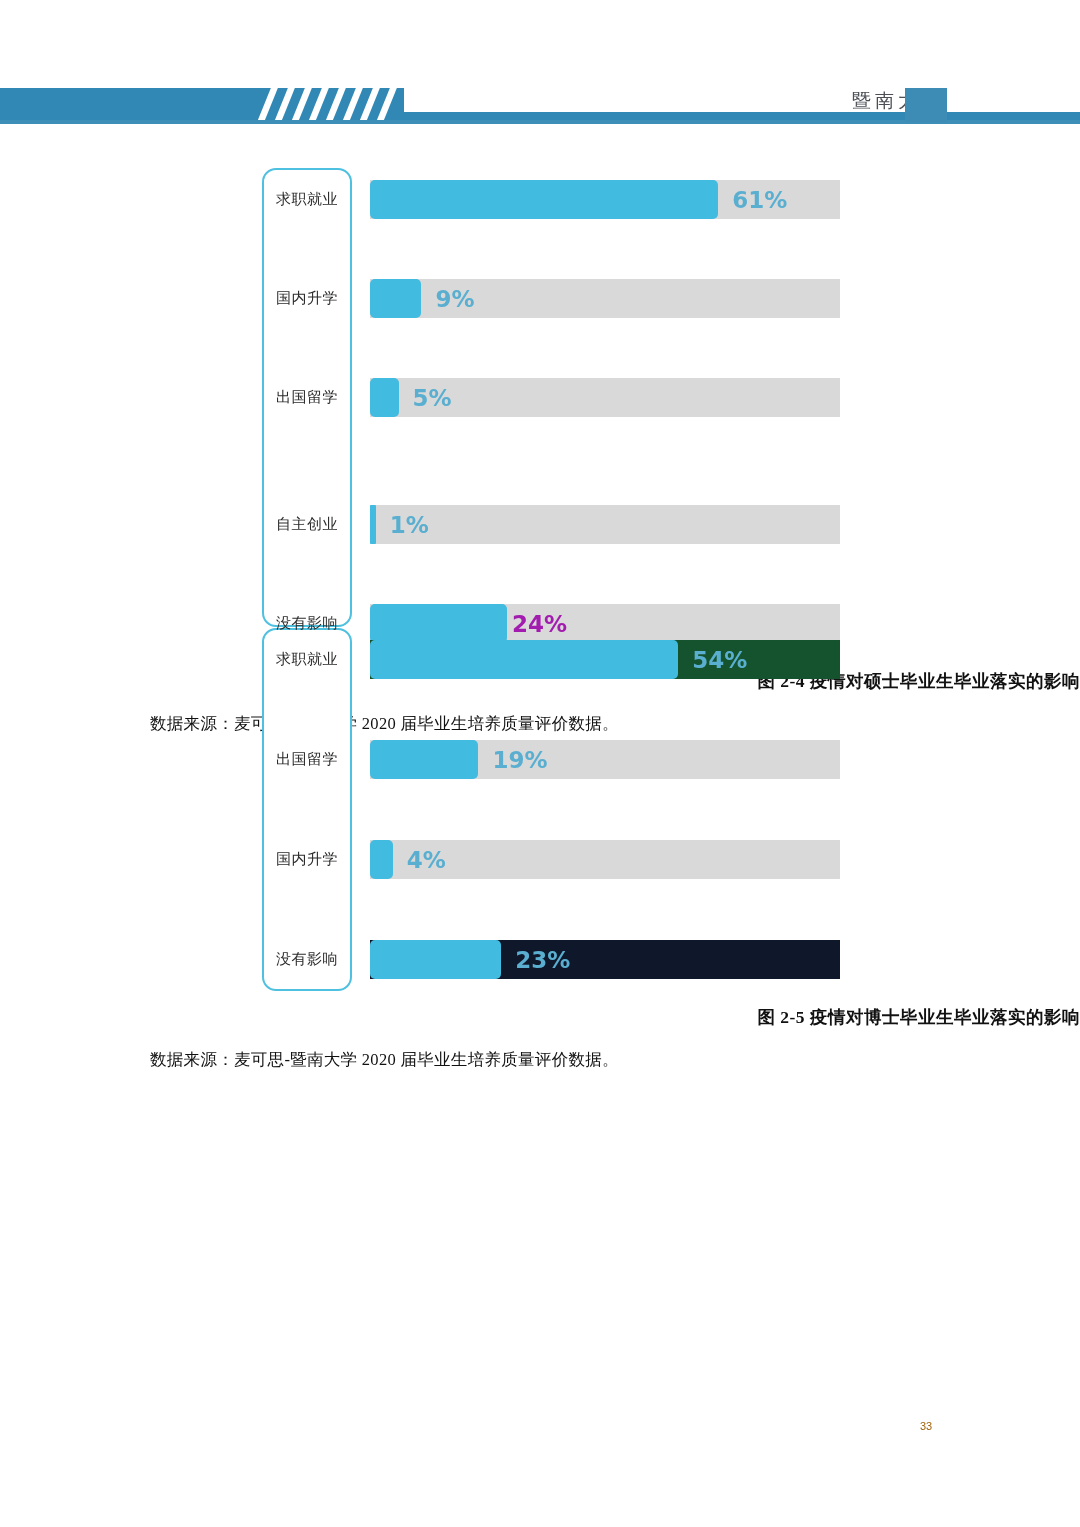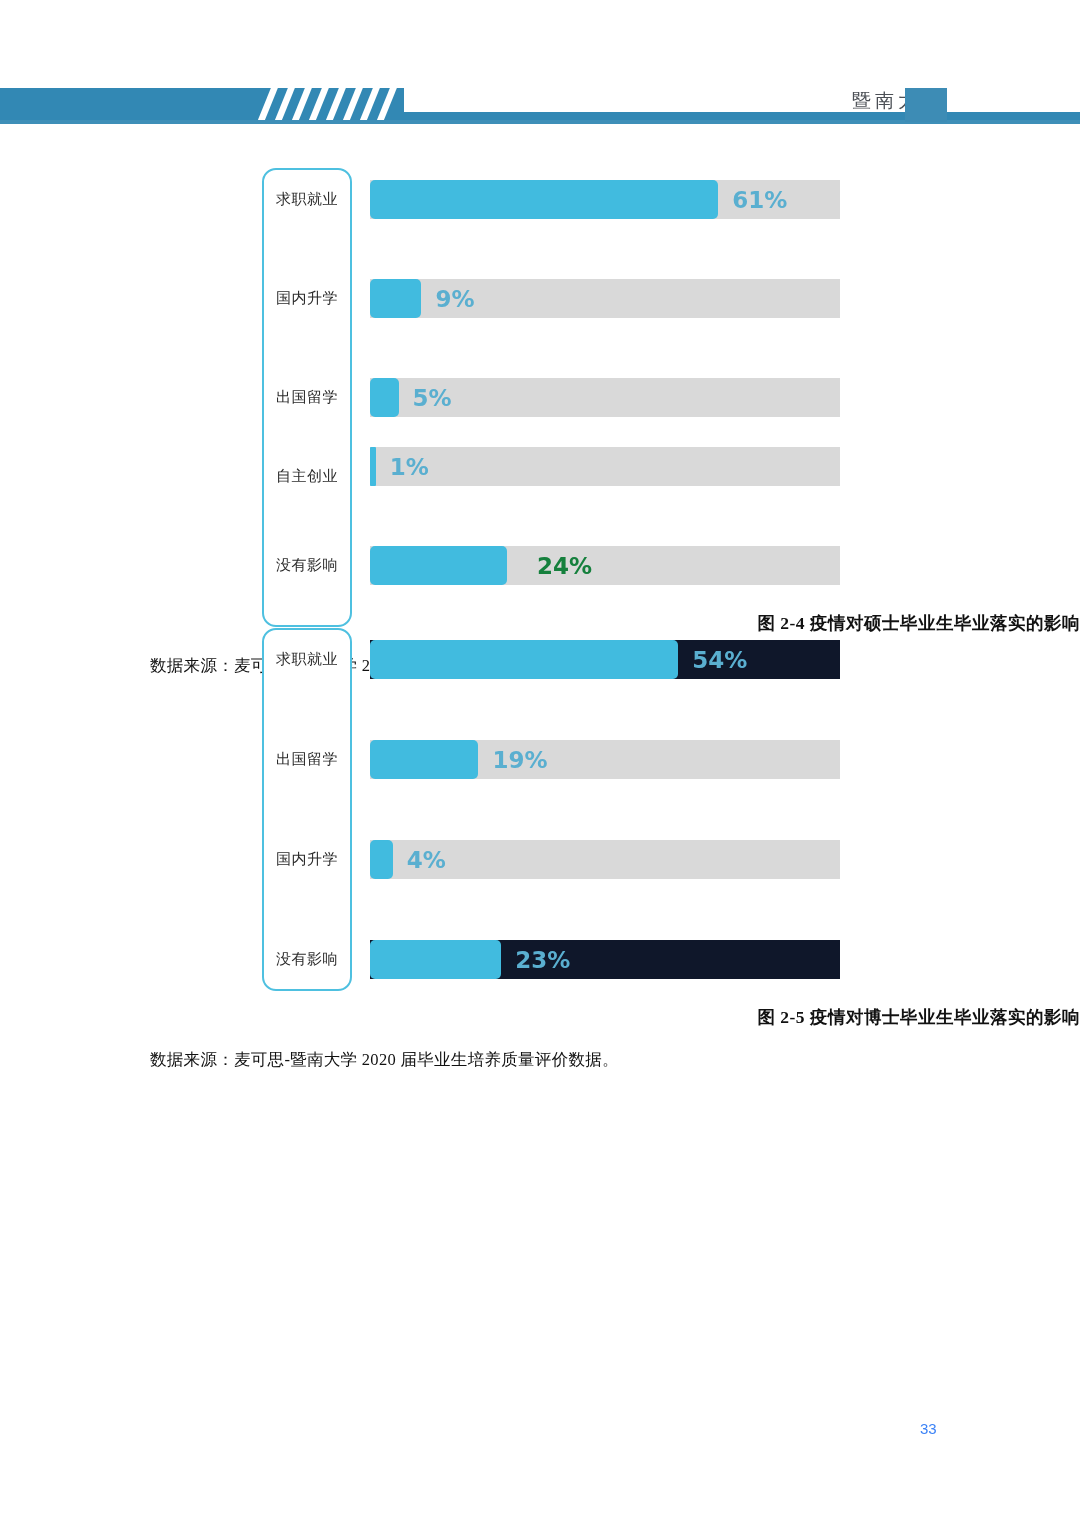--- a/index.html
+++ b/index.html
@@ -119,21 +119,21 @@
     font-family:"Liberation Serif","DejaVu Serif",serif;
     font-size:16.5px;
     color:#111111;
     letter-spacing:0.3px;
   }
 
   
   .page-number{
     position:absolute; left:920px; top:1420px;
     font-family:"Liberation Sans","DejaVu Sans",sans-serif;
-    font-size:15px; color:#3b82f6;
+    font-size:11px; color:#a16207;
   }
 </style>
 </head>
 <body>
 
 <div class="page-header">
   <div class="hdr-band"></div>
   <div class="hdr-stripes" id="hdr-stripes">
       <div class="stripe" style="left: 6px;"></div>
       <div class="stripe" style="left: 23px;"></div>
@@ -168,47 +168,47 @@
             <div class="row-value" style="color: rgb(90, 175, 208); left: 65.3945px;">9%</div>
           </div>
         </div>
         <div class="chart-row" style="margin-top: 60px;">
           <div class="row-label">出国留学</div>
           <div class="row-track" style="background: rgb(217, 217, 217);">
             <div class="row-fill" style="width: 28.5525px; background: rgb(65, 187, 223);"></div>
             <div class="row-value" style="color: rgb(90, 175, 208); left: 42.5525px;">5%</div>
           </div>
         </div>
-        <div class="chart-row" style="margin-top: 30px; align-items: flex-end;">
+        <div class="chart-row" style="margin-top: 88px;">
           <div class="row-label">自主创业</div>
           <div class="row-track" style="background: rgb(217, 217, 217);">
             <div class="row-fill tiny" style="width: 5.7105px; background: rgb(65, 187, 223);"></div>
             <div class="row-value" style="color: rgb(90, 175, 208); left: 19.7105px;">1%</div>
           </div>
         </div>
         <div class="chart-row" style="margin-top: 60px;">
           <div class="row-label">没有影响</div>
           <div class="row-track" style="background: rgb(217, 217, 217);">
             <div class="row-fill" style="width: 137.052px; background: rgb(65, 187, 223);"></div>
-            <div class="row-value" style="color: #15803d; left: 167px; text-align: right;">24%</div>
+            <div class="row-value" style="color: #a21caf; left: 142px; text-align: right;">24%</div>
           </div>
         </div>
       </div>
   </div>
   <div class="fig-title">图 2-4  疫情对硕士毕业生毕业落实的影响</div>
   <div class="fig-source">数据来源：麦可思-暨南大学 2020 届毕业生培养质量评价数据。</div>
 </div>
 
 <div class="figure" id="figure-2">
   <div class="chart">
     <div class="label-bracket" id="bracket-2" style="height: 363px; top: -12px;"></div>
     <div class="chart-rows" id="rows-2">
         <div class="chart-row">
           <div class="row-label">求职就业</div>
-          <div class="row-track" style="background: #0f172a; padding-left: 28px;">
+          <div class="row-track" style="background: #14532d; padding-left: 28px;">
             <div class="row-fill" style="width: 308.367px; background: rgb(65, 187, 223);"></div>
             <div class="row-value" style="color: rgb(90, 175, 208); left: 322.367px;">54%</div>
           </div>
         </div>
         <div class="chart-row" style="margin-top: 61px;">
           <div class="row-label">出国留学</div>
           <div class="row-track" style="background: rgb(217, 217, 217);">
             <div class="row-fill" style="width: 108.499px; background: rgb(65, 187, 223);"></div>
             <div class="row-value" style="color: rgb(90, 175, 208); left: 122.499px;">19%</div>
           </div>

